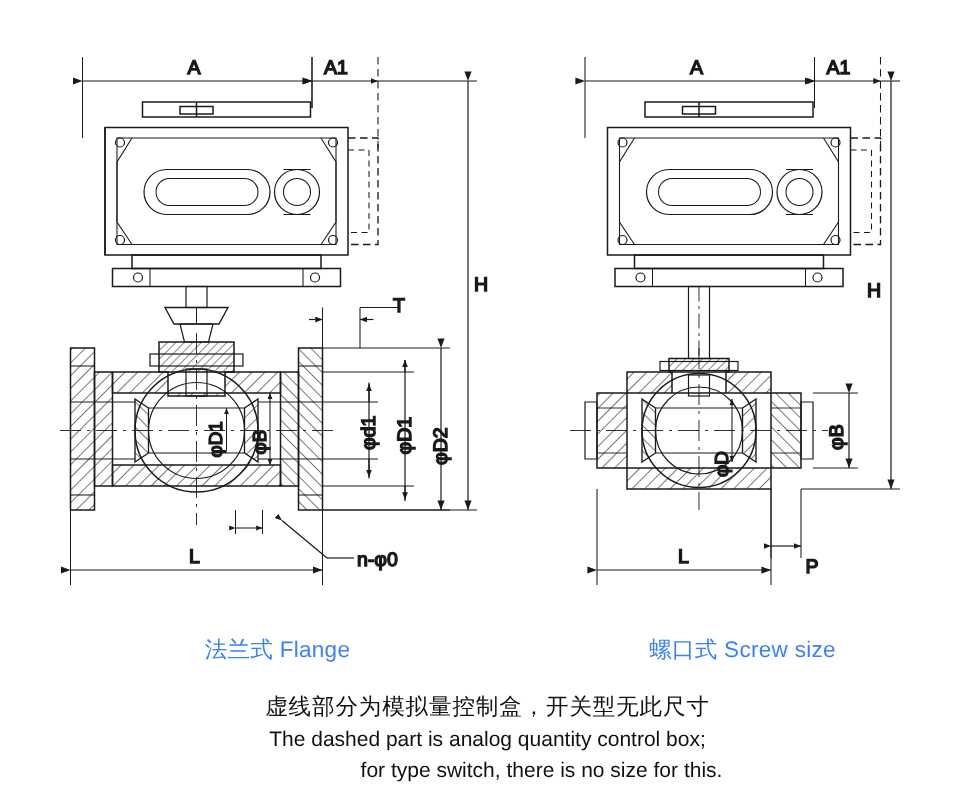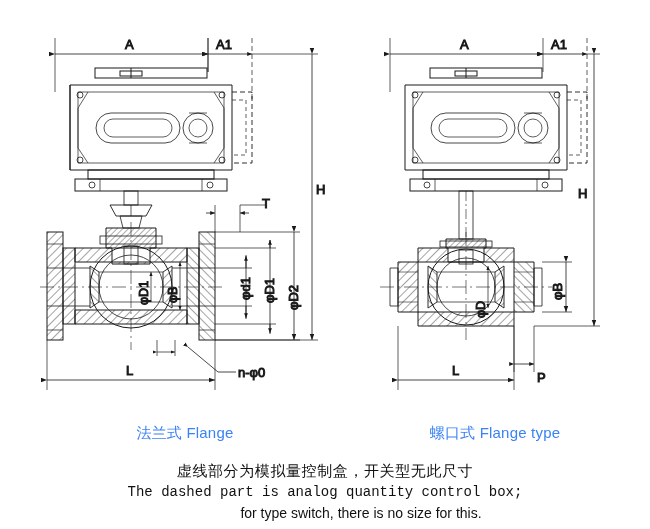--- a/index.html
+++ b/index.html
@@ -322,19 +322,19 @@
       <line x1="534" y1="326" x2="534" y2="372" stroke-width="0.7"></line>
       <line x1="514" y1="364" x2="534" y2="364" marker-start="url(#arS)" marker-end="url(#arS)" stroke-width="0.8"></line>
       <text x="537" y="382" font-size="13">P</text>
     </g>
   </g>
 
   </g>
 </svg>
 
 <div class="cap" style="left:60px;top:424px;width:250px;">法兰式 Flange</div>
-<div class="cap" style="left:370px;top:424px;width:250px;">螺口式 Flange type</div>
+<div class="cap" style="left:370px;top:424px;width:250px;">螺口式 Screw size</div>
 
 <div class="note cn" style="top:462px;">虚线部分为模拟量控制盒，开关型无此尺寸</div>
-<div class="note en" style="top:484px;font-family:Liberation Mono, monospace;">The dashed part is analog quantity control box;</div>
+<div class="note en" style="top:484px;">The dashed part is analog quantity control box;</div>
 <div class="note en" style="top:505px;padding-left:36px;">for type switch, there is no size for this.</div>
 
 </div>
 
 </body></html>

